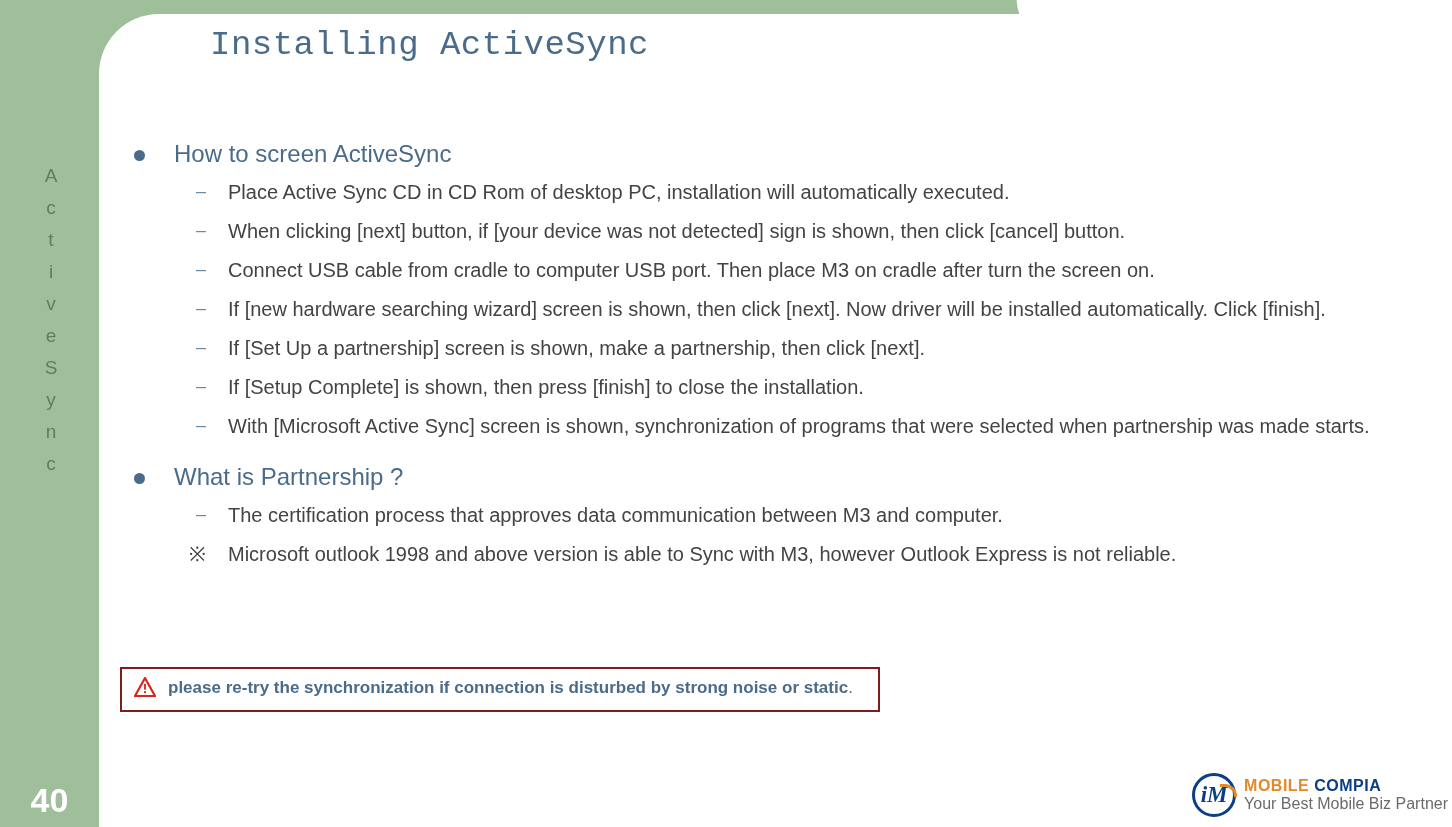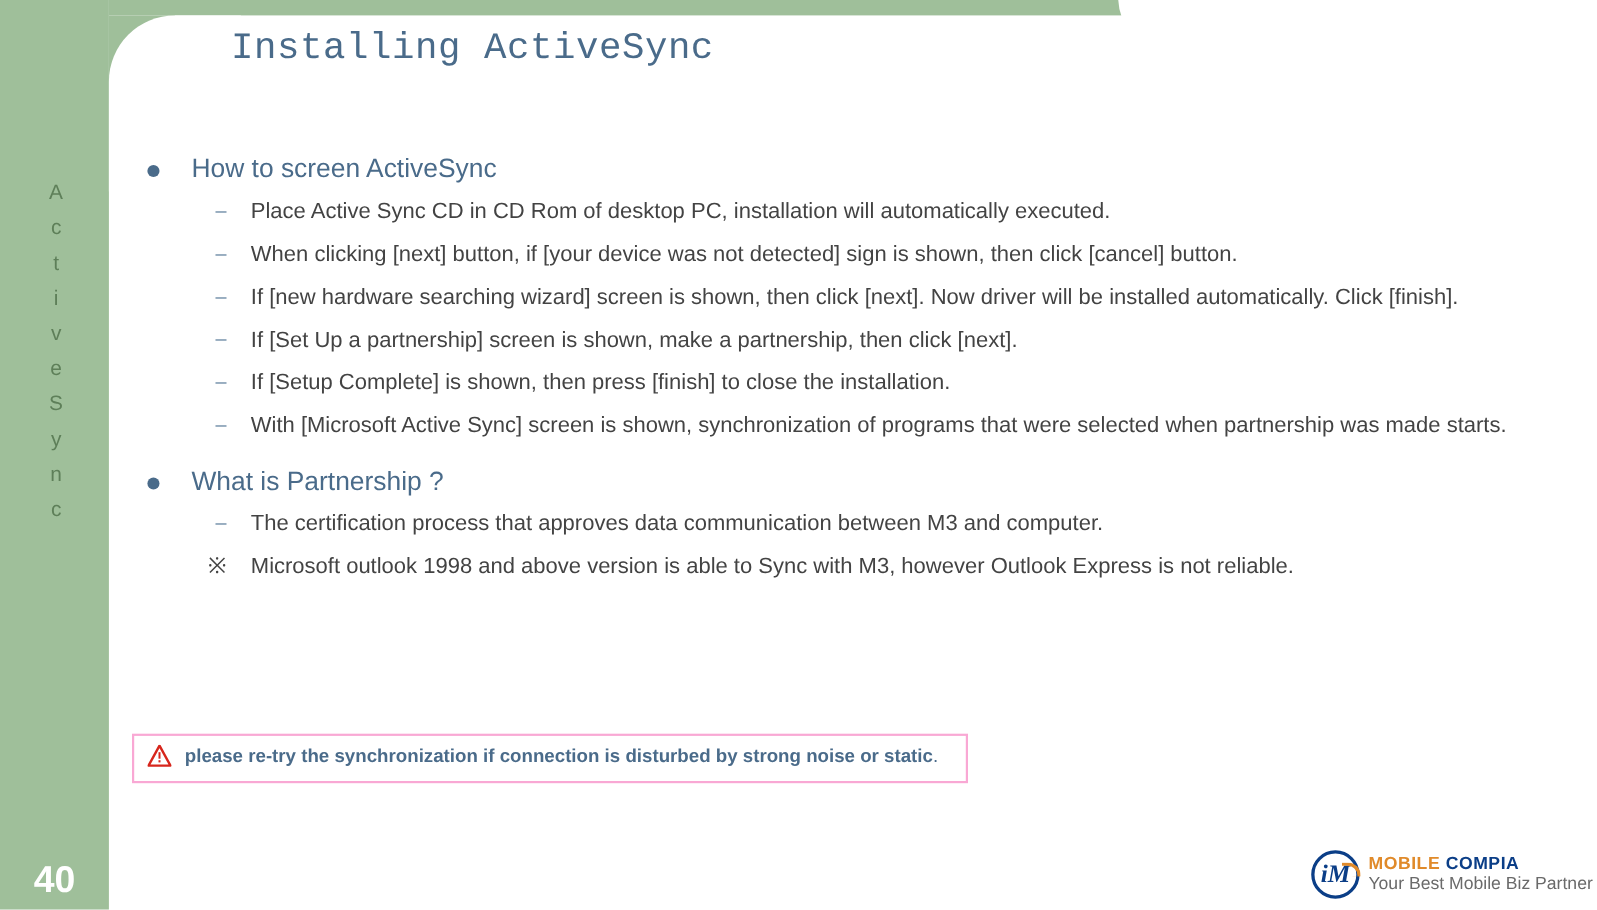--- a/index.html
+++ b/index.html
@@ -38,21 +38,21 @@
   .bullet-1 .heading { font-family: Tahoma, Verdana, sans-serif; font-size: 24px; color: #4a6b8a; }
 
   .sublist { margin: 10px 0 22px 0; }
   .bullet-2 { position: relative; padding-left: 108px; margin-bottom: 10px; font-family: Tahoma, Verdana, sans-serif; font-size: 20px; color: #434343; line-height: 1.45; }
   .bullet-2::before { content: "–"; position: absolute; left: 76px; top: 0; color: #6b8aa5; font-size: 18px; }
 
   .note-line { position: relative; padding-left: 108px; margin-top: 6px; font-family: Tahoma, Verdana, sans-serif; font-size: 20px; color: #434343; line-height: 1.45; }
   .note-line::before { content: "※"; position: absolute; left: 69px; top: 0; color: #434343; font-size: 20px; }
 
   
-  .warn { position: absolute; left: 120px; top: 667px; width: 760px; border: 2px solid #f9a8d4; padding: 8px 12px 10px 46px; }
+  .warn { position: absolute; left: 120px; top: 667px; width: 760px; border: 2px solid #7f1d1d; padding: 8px 12px 10px 46px; }
   .warn-icon { position: absolute; left: 12px; top: 8px; width: 22px; height: 20px; }
   .warn-text { font-family: Tahoma, Verdana, sans-serif; font-size: 17px; font-weight: bold; color: #4a6b8a; line-height: 1.35; }
   .warn-text .period { font-weight: normal; }
 
   
   .logo { position: absolute; right: 4px; bottom: 10px; display: flex; align-items: center; gap: 8px; }
   .logo-badge { width: 44px; height: 44px; border: 3px solid #0b3e87; border-radius: 50%; display: flex; align-items: center; justify-content: center; font-family: Georgia, 'Times New Roman', serif; font-style: italic; font-weight: bold; font-size: 23px; color: #0b3e87; position: relative; }
   .logo-badge::after { content: ""; position: absolute; right: -4px; top: 8px; width: 14px; height: 10px; border-top: 3px solid #e08a2a; border-right: 3px solid #e08a2a; border-top-right-radius: 12px; }
   .logo-text { display: flex; flex-direction: column; line-height: 1; }
   .logo-line1 { font-family: Liberation Sans, sans-serif; font-weight: 900; font-size: 16px; letter-spacing: 0.5px; }
@@ -88,20 +88,21 @@
   <div class="title">Installing ActiveSync</div>
 
   <div class="content">
 
     <div class="bullet-1">
       <div class="heading">How to screen ActiveSync</div>
     </div>
     <div class="sublist">
       <div class="bullet-2">Place Active Sync CD in CD Rom of desktop PC, installation will automatically executed.</div>
       <div class="bullet-2">When clicking [next] button, if [your device was not detected] sign is shown, then click [cancel] button.</div>
+      <div class="bullet-2">Connect USB cable from cradle to computer USB port. Then place M3 on cradle after turn the screen on.</div>
       <div class="bullet-2">If [new hardware searching wizard] screen is shown, then click [next]. Now driver will be installed automatically. Click [finish].</div>
       <div class="bullet-2">If [Set Up a partnership] screen is shown, make a partnership, then click [next].</div>
       <div class="bullet-2">If [Setup Complete] is shown, then press [finish] to close the installation.</div>
       <div class="bullet-2">With [Microsoft Active Sync] screen is shown, synchronization of programs that were selected when partnership was made starts.</div>
     </div>
 
     <div class="bullet-1">
       <div class="heading">What is Partnership ?</div>
     </div>
     <div class="sublist">

